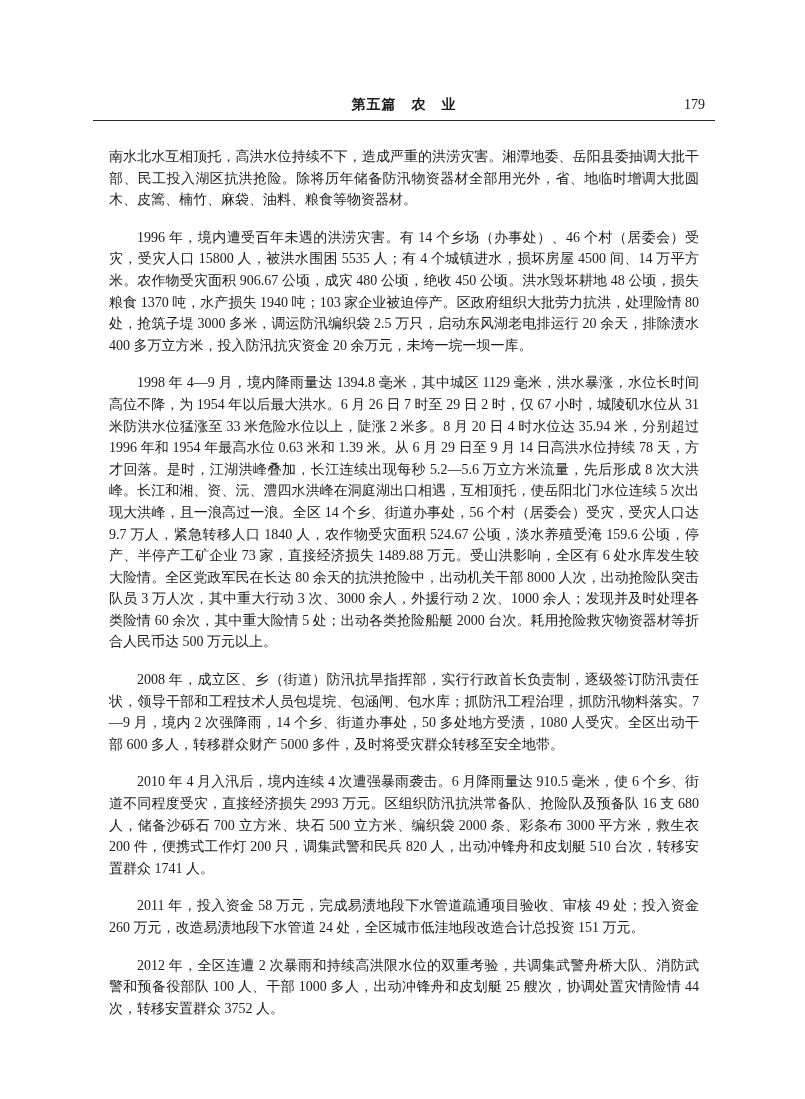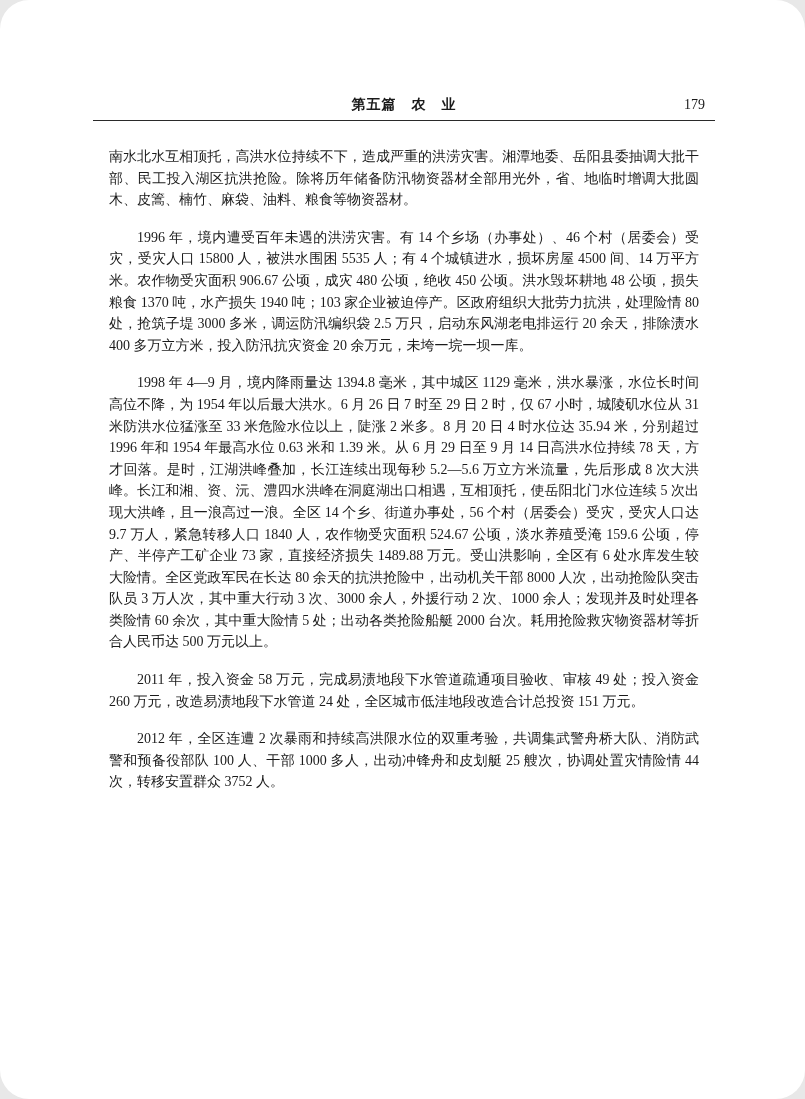--- a/index.html
+++ b/index.html
@@ -11,21 +11,20 @@
   .page {
     position: relative;
     width: 805px;
     height: 1099px;
     margin: 0 auto;
     background: #ffffff;
     font-family: "Liberation Serif", "DejaVu Serif", serif;
     color: #1a1a1a;
     overflow: hidden;
     box-sizing: border-box;
-    border-radius: 29px;
   }
   .content {
     position: absolute;
     left: 93px;
     top: 97px;
     width: 622px;
   }
   .header-row {
     position: relative;
     text-align: center;
@@ -75,18 +74,20 @@
         <span class="page-number">179</span>
       </div>
       <div class="header-rule"></div>
     </header>
 
     <main class="page-body">
 
     <p class="para">南水北水互相顶托，高洪水位持续不下，造成严重的洪涝灾害。湘潭地委、岳阳县委抽调大批干部、民工投入湖区抗洪抢险。除将历年储备防汛物资器材全部用光外，省、地临时增调大批圆木、皮篙、楠竹、麻袋、油料、粮食等物资器材。</p>
         <p class="para indent">1996 年，境内遭受百年未遇的洪涝灾害。有 14 个乡场（办事处）、46 个村（居委会）受灾，受灾人口 15800 人，被洪水围困 5535 人；有 4 个城镇进水，损坏房屋 4500 间、14 万平方米。农作物受灾面积 906.67 公顷，成灾 480 公顷，绝收 450 公顷。洪水毁坏耕地 48 公顷，损失粮食 1370 吨，水产损失 1940 吨；103 家企业被迫停产。区政府组织大批劳力抗洪，处理险情 80 处，抢筑子堤 3000 多米，调运防汛编织袋 2.5 万只，启动东风湖老电排运行 20 余天，排除渍水 400 多万立方米，投入防汛抗灾资金 20 余万元，未垮一垸一坝一库。</p>
         <p class="para indent">1998 年 4—9 月，境内降雨量达 1394.8 毫米，其中城区 1129 毫米，洪水暴涨，水位长时间高位不降，为 1954 年以后最大洪水。6 月 26 日 7 时至 29 日 2 时，仅 67 小时，城陵矶水位从 31 米防洪水位猛涨至 33 米危险水位以上，陡涨 2 米多。8 月 20 日 4 时水位达 35.94 米，分别超过 1996 年和 1954 年最高水位 0.63 米和 1.39 米。从 6 月 29 日至 9 月 14 日高洪水位持续 78 天，方才回落。是时，江湖洪峰叠加，长江连续出现每秒 5.2—5.6 万立方米流量，先后形成 8 次大洪峰。长江和湘、资、沅、澧四水洪峰在洞庭湖出口相遇，互相顶托，使岳阳北门水位连续 5 次出现大洪峰，且一浪高过一浪。全区 14 个乡、街道办事处，56 个村（居委会）受灾，受灾人口达 9.7 万人，紧急转移人口 1840 人，农作物受灾面积 524.67 公顷，淡水养殖受淹 159.6 公顷，停产、半停产工矿企业 73 家，直接经济损失 1489.88 万元。受山洪影响，全区有 6 处水库发生较大险情。全区党政军民在长达 80 余天的抗洪抢险中，出动机关干部 8000 人次，出动抢险队突击队员 3 万人次，其中重大行动 3 次、3000 余人，外援行动 2 次、1000 余人；发现并及时处理各类险情 60 余次，其中重大险情 5 处；出动各类抢险船艇 2000 台次。耗用抢险救灾物资器材等折合人民币达 500 万元以上。</p>
+        <p class="para indent">2008 年，成立区、乡（街道）防汛抗旱指挥部，实行行政首长负责制，逐级签订防汛责任状，领导干部和工程技术人员包堤垸、包涵闸、包水库；抓防汛工程治理，抓防汛物料落实。7—9 月，境内 2 次强降雨，14 个乡、街道办事处，50 多处地方受渍，1080 人受灾。全区出动干部 600 多人，转移群众财产 5000 多件，及时将受灾群众转移至安全地带。</p>
+        <p class="para indent">2010 年 4 月入汛后，境内连续 4 次遭强暴雨袭击。6 月降雨量达 910.5 毫米，使 6 个乡、街道不同程度受灾，直接经济损失 2993 万元。区组织防汛抗洪常备队、抢险队及预备队 16 支 680 人，储备沙砾石 700 立方米、块石 500 立方米、编织袋 2000 条、彩条布 3000 平方米，救生衣 200 件，便携式工作灯 200 只，调集武警和民兵 820 人，出动冲锋舟和皮划艇 510 台次，转移安置群众 1741 人。</p>
         <p class="para indent">2011 年，投入资金 58 万元，完成易渍地段下水管道疏通项目验收、审核 49 处；投入资金 260 万元，改造易渍地段下水管道 24 处，全区城市低洼地段改造合计总投资 151 万元。</p>
         <p class="para indent">2012 年，全区连遭 2 次暴雨和持续高洪限水位的双重考验，共调集武警舟桥大队、消防武警和预备役部队 100 人、干部 1000 多人，出动冲锋舟和皮划艇 25 艘次，协调处置灾情险情 44 次，转移安置群众 3752 人。</p>
       </main>
 
   </div>
 </div>
 
 </body></html>

